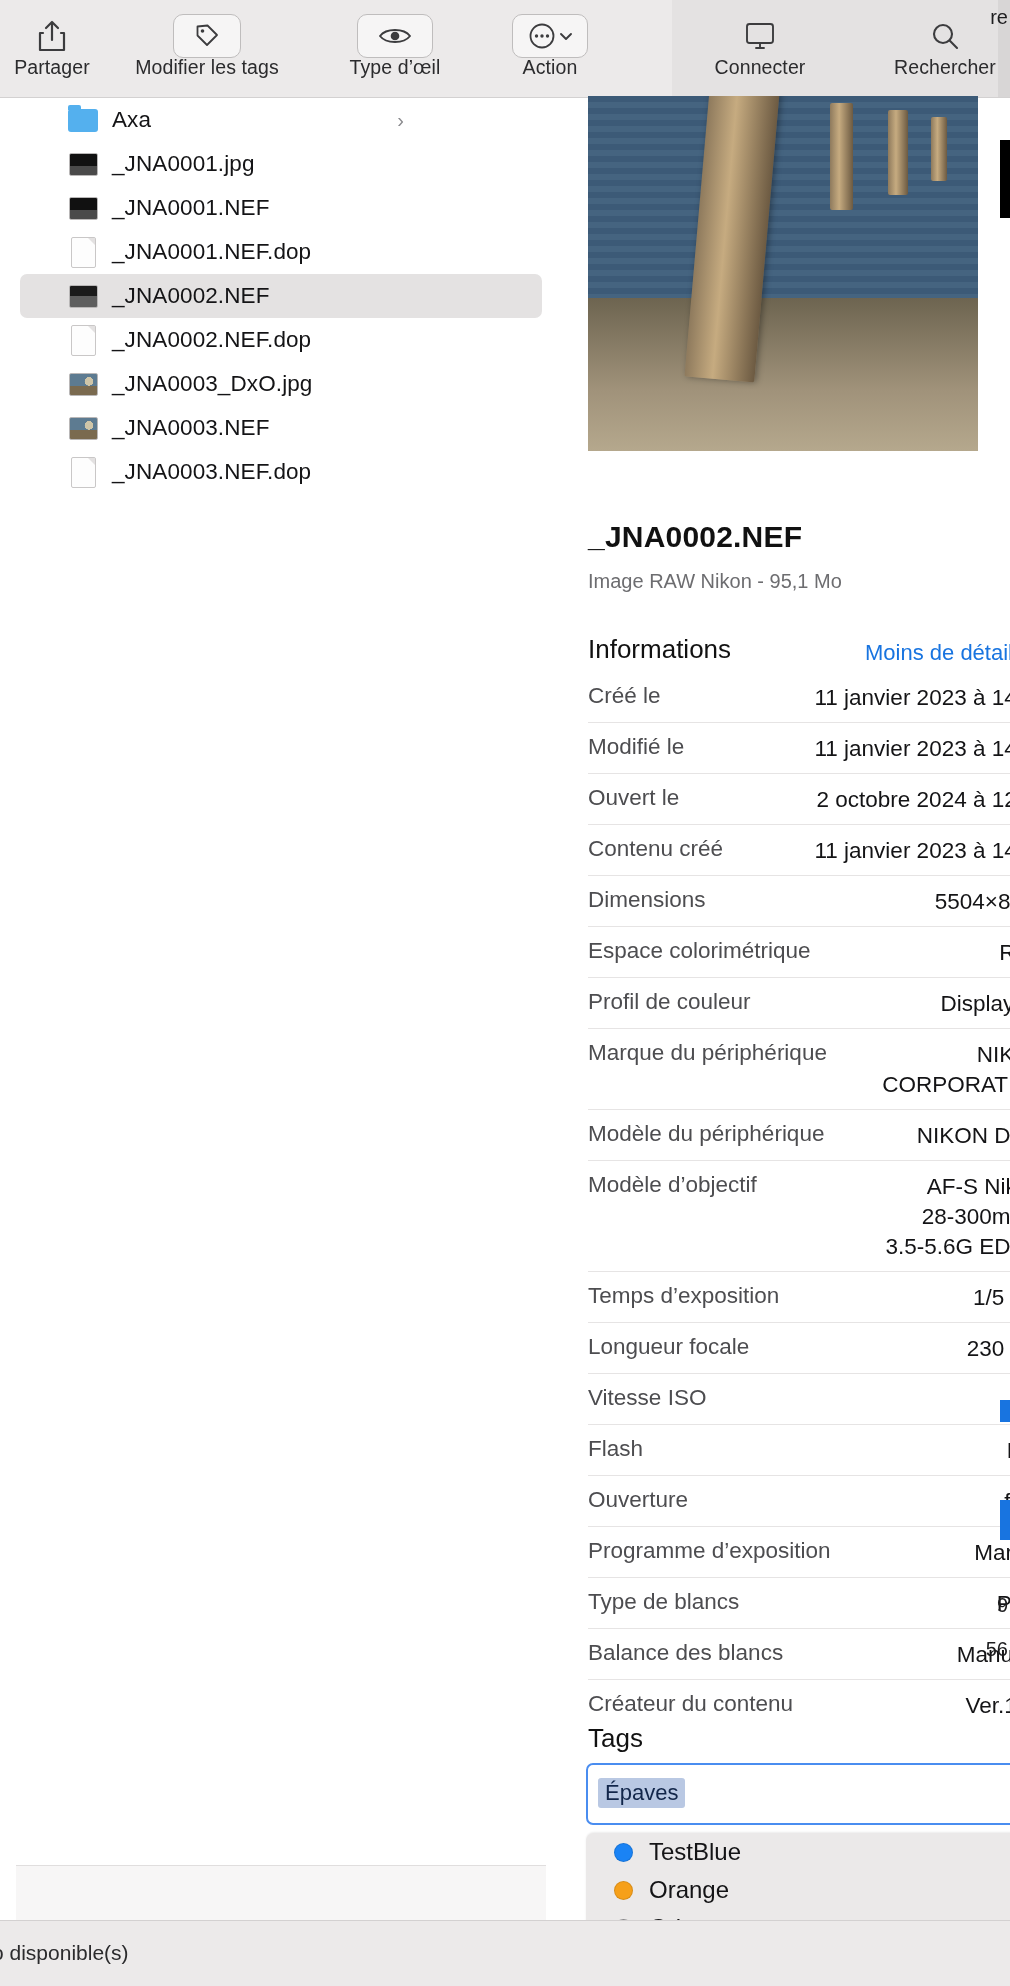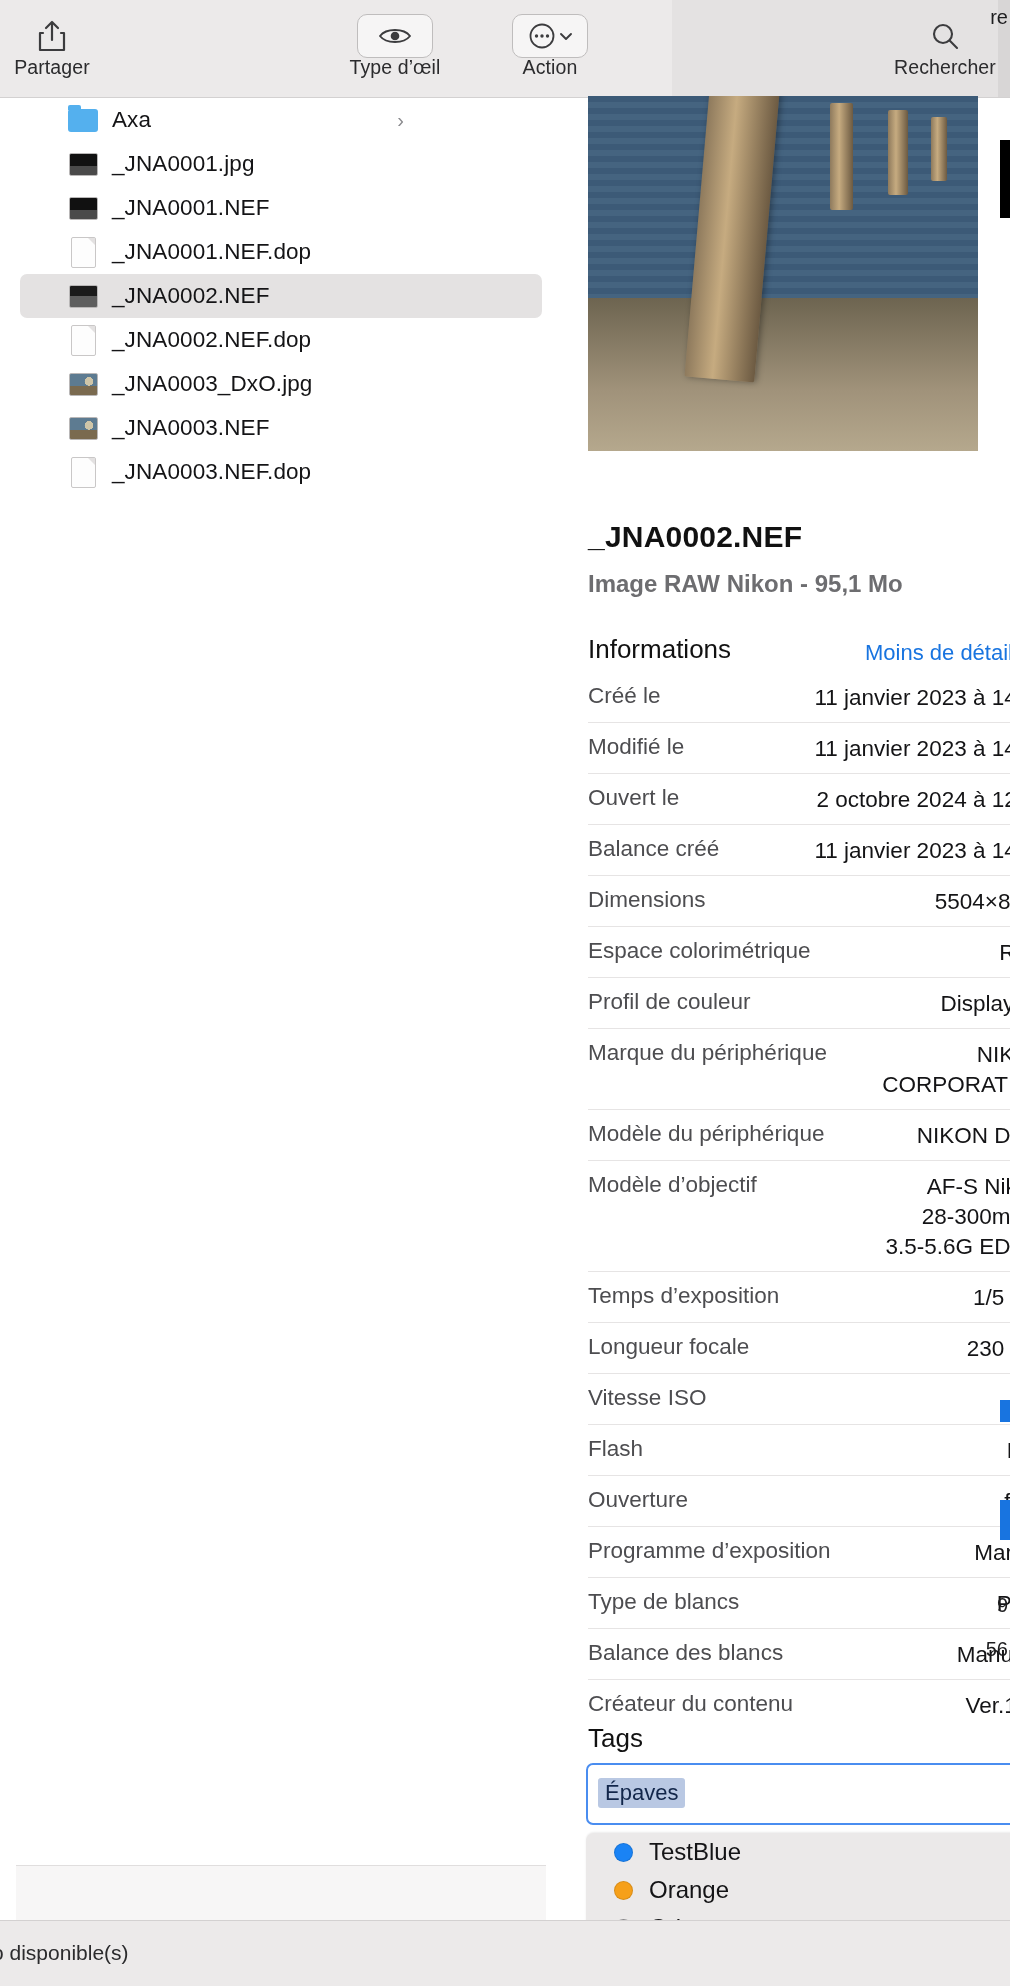--- a/index.html
+++ b/index.html
@@ -198,23 +198,22 @@
     position: absolute;
     left: 588px; top: 520px;
     font-size: 30px;
     font-weight: 700;
     color: #111;
     letter-spacing: .2px;
   }
   .file-sub {
     position: absolute;
     left: 588px; top: 570px;
-    font-size: 24px;
+    font-size: 20px;
     color: #6d6d70;
-    font-weight: bold;
   }
   .section-head {
     position: absolute;
     left: 588px;
     font-size: 26px;
     font-weight: 400;
     color: #111;
   }
   .sh-infos { top: 634px; }
   .sh-tags  { top: 1723px; }
@@ -366,20 +365,31 @@
   <div class="tb-item tb-partager">
     <div class="tb-icon">
       <svg width="30" height="34" viewBox="0 0 30 34">
         <path d="M15 3 L15 21 M15 3 L9 9 M15 3 L21 9" stroke="#3c3c3e" stroke-width="2.2" fill="none" stroke-linecap="round"></path>
         <path d="M6 14 H3 V31 H27 V14 H24" stroke="#3c3c3e" stroke-width="2.2" fill="none" stroke-linecap="round" stroke-linejoin="round"></path>
       </svg>
     </div>
     <div class="tb-label">Partager</div>
   </div>
 
+  <div class="tb-item tb-tags">
+    <div class="tb-icon">
+      <div class="pill narrow">
+        <svg width="26" height="26" viewBox="0 0 26 26">
+          <path d="M13.5 2.5 L23 12 L13 22 L3.5 12.5 L3.5 3.5 Z" stroke="#3c3c3e" stroke-width="1.8" fill="none" stroke-linejoin="round"></path>
+          <circle cx="8.5" cy="8" r="1.8" fill="#3c3c3e"></circle>
+        </svg>
+      </div>
+    </div>
+    <div class="tb-label">Modifier les tags</div>
+  </div>
 
   <div class="tb-item tb-coupdoeil">
     <div class="tb-icon">
       <div class="pill">
         <svg width="34" height="22" viewBox="0 0 34 22">
           <path d="M2 11 C8 3, 26 3, 32 11 C26 19, 8 19, 2 11 Z" stroke="#3c3c3e" stroke-width="1.8" fill="none"></path>
           <circle cx="17" cy="11" r="4.3" fill="#3c3c3e"></circle>
         </svg>
       </div>
     </div>
@@ -396,20 +406,30 @@
           <circle cx="19.5" cy="14" r="1.7" fill="#3c3c3e"></circle>
         </svg>
         <svg width="14" height="10" viewBox="0 0 14 10">
           <path d="M2 3 L7 8 L12 3" stroke="#3c3c3e" stroke-width="1.9" fill="none" stroke-linecap="round" stroke-linejoin="round"></path>
         </svg>
       </div>
     </div>
     <div class="tb-label">Action</div>
   </div>
 
+  <div class="tb-item tb-connecter">
+    <div class="tb-icon">
+      <svg width="32" height="30" viewBox="0 0 32 30">
+        <rect x="3" y="3" width="26" height="19" rx="2.5" stroke="#3c3c3e" stroke-width="1.9" fill="none"></rect>
+        <path d="M12 27 H20" stroke="#3c3c3e" stroke-width="1.9" stroke-linecap="round"></path>
+        <path d="M16 22 V27" stroke="#3c3c3e" stroke-width="1.9"></path>
+      </svg>
+    </div>
+    <div class="tb-label">Connecter</div>
+  </div>
 
   <div class="tb-item tb-rechercher">
     <div class="tb-icon">
       <svg width="30" height="30" viewBox="0 0 30 30">
         <circle cx="13" cy="13" r="9" stroke="#3c3c3e" stroke-width="2.1" fill="none"></circle>
         <path d="M19.6 19.6 L27 27" stroke="#3c3c3e" stroke-width="2.1" stroke-linecap="round"></path>
       </svg>
     </div>
     <div class="tb-label">Rechercher</div>
   </div>
@@ -506,21 +526,21 @@
   </div>
   <div class="info-row">
     <div class="info-key">Modifié le</div>
     <div class="info-val">11 janvier 2023 à 14:00</div>
   </div>
   <div class="info-row">
     <div class="info-key">Ouvert le</div>
     <div class="info-val">2 octobre 2024 à 12:31</div>
   </div>
   <div class="info-row">
-    <div class="info-key">Balance créé</div>
+    <div class="info-key">Contenu créé</div>
     <div class="info-val">11 janvier 2023 à 14:00</div>
   </div>
   <div class="info-row">
     <div class="info-key">Dimensions</div>
     <div class="info-val">5504×8256</div>
   </div>
   <div class="info-row">
     <div class="info-key">Espace colorimétrique</div>
     <div class="info-val">RGB</div>
   </div>

